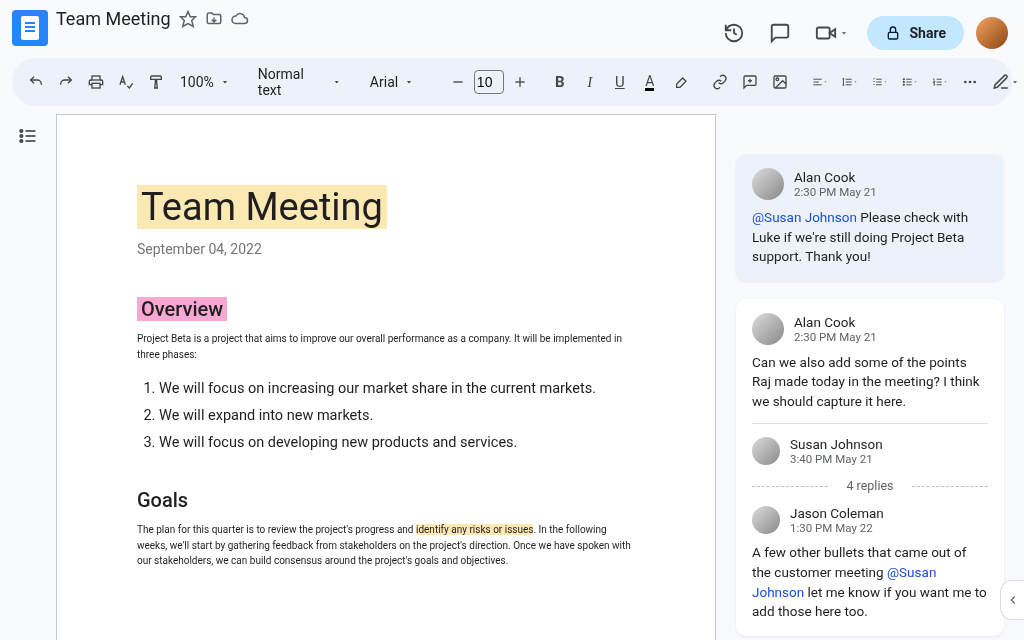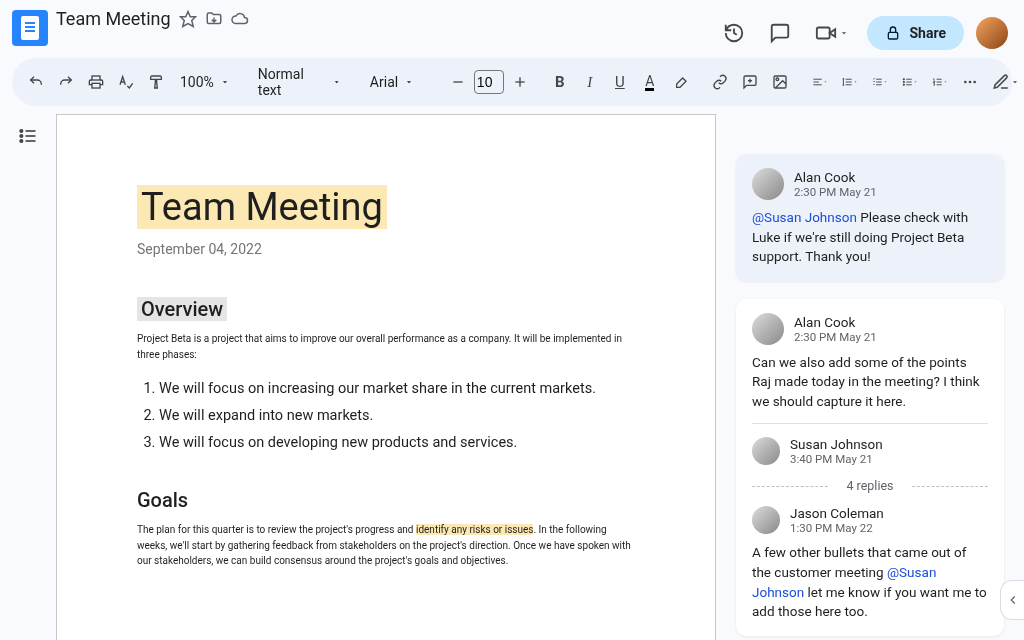--- a/index.html
+++ b/index.html
@@ -22,21 +22,21 @@
 .tb-sep { width: 1px; height: 20px; background: #c7c7c7; margin: 0 4px; }
 .tb-select { display: flex; align-items: center; gap: 6px; padding: 4px 8px; cursor: pointer; font-size: 14px; color: #1f1f1f; }
 .zoom-input { border: 1px solid #747775; border-radius: 4px; width: 30px; text-align: left; font-size: 14px; padding: 3px 2px; background: transparent; }
 .tb-right { margin-left: auto; display: flex; align-items: center; gap: 4px; }
 .main { display: flex; height: calc(640px - 110px); }
 .left-rail { width: 56px; padding-top: 8px; display: flex; justify-content: center; }
 .doc-page { width: 660px; background: #fff; border: 1px solid #c7c7c7; margin-left: 0; padding: 70px 80px 40px; height: 100%; overflow: hidden; }
 .doc-title-h { font-size: 38px; font-weight: 400; color: #1f1f1f; background: #fce8b2; display: inline; padding: 0 4px; }
 .doc-date { color: #757575; font-size: 14px; margin-top: 12px; }
 .doc-h2 { font-size: 20px; font-weight: 500; margin-top: 32px; }
-.doc-h2.hl { background: #e5e5e5; display: inline-block; padding: 0 4px; }
+.doc-h2.hl { background: #f9a8d4; display: inline-block; padding: 0 4px; }
 .doc-p { font-size: 10px; line-height: 1.55; margin-top: 10px; color: #1f1f1f; }
 .doc-ol { margin: 14px 0 0 22px; font-size: 14.5px; line-height: 1.85; }
 .hl-span { background: #fce8b2; }
 .comments { flex: 1; padding: 40px 20px 0 20px; display: flex; flex-direction: column; gap: 18px; overflow: hidden; }
 .comment-card { background: #edf2fa; border-radius: 10px; padding: 14px 16px; font-size: 13.5px; box-shadow: 0 1px 3px rgba(0,0,0,0.08); }
 .card2 { background: #fff; }
 .c-head { display: flex; gap: 10px; align-items: center; }
 .c-av { width: 32px; height: 32px; border-radius: 50%; background: linear-gradient(135deg, #ddd, #888); flex-shrink: 0; }
 .c-name { font-weight: 400; font-size: 13.5px; }
 .c-time { font-size: 11.5px; color: #5f6368; }

